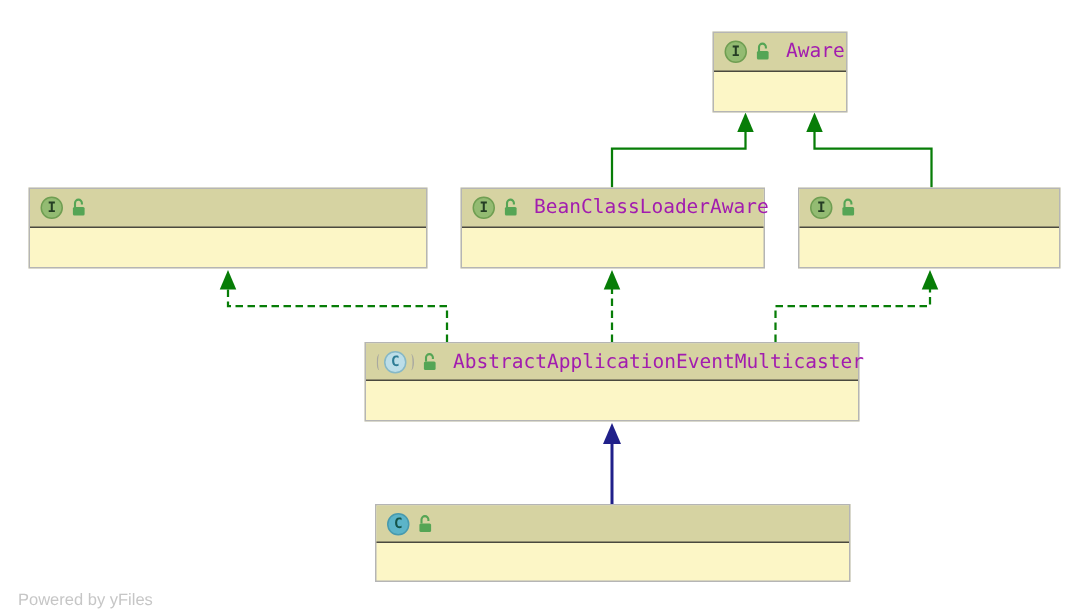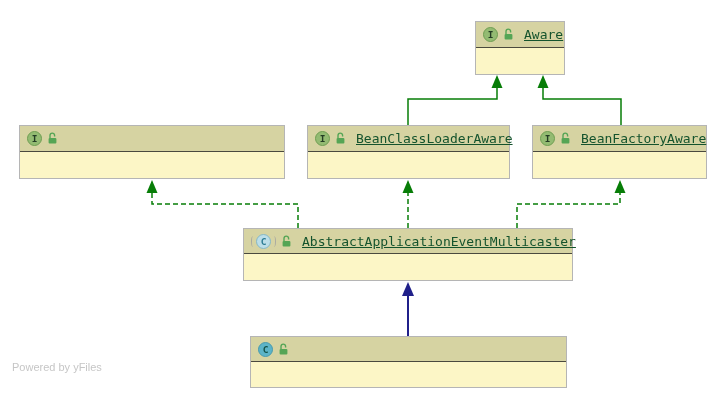--- a/index.html
+++ b/index.html
@@ -13,23 +13,22 @@
     position:absolute; border:1px solid #b5b5b5; background:#fcf6c6;
     box-sizing:border-box;
   }
   .node-header {
     display:flex; align-items:center; background:#d6d3a2;
     border-bottom:1px solid #4a493e; padding:0 7px; box-sizing:border-box;
   }
   .h27 .node-header { height:26px; }
   .h26 .node-header { height:25px; }
   .node-title {
-    font-size:13px; color:#14532d; white-space:nowrap; margin-left:10px;
+    font-size:13px; color:#a21caf; white-space:nowrap; margin-left:10px;
     letter-spacing:0;
-    text-decoration:underline;
   }
   .type-icon {
     width:15px; height:15px; border-radius:50%; flex:0 0 auto;
     display:flex; align-items:center; justify-content:center;
     font-size:9.5px; font-weight:bold; box-sizing:border-box;
   }
   .type-icon.iface { background:#93bb72; border:1px solid #6f9e52; color:#243d24; }
   .type-icon.cls { background:#5cb4c8; border:1px solid #489aae; color:#14544a; }
   .type-icon.abstract { background:#bcdee8; border:1px solid #86b8c6; color:#2d7c94; }
   .abstract-wrap { display:flex; align-items:center; flex:0 0 auto; }
@@ -40,21 +39,21 @@
 
   
   .n-aware { left:475px; top:21px;  width:90px;  height:54px; }
   .n-aem   { left:19px;  top:125px; width:266px; height:54px; }
   .n-bcla  { left:307px; top:125px; width:203px; height:54px; }
   .n-bfa   { left:532px; top:125px; width:175px; height:54px; }
   .n-aaem  { left:243px; top:228px; width:330px; height:53px; }
   .n-saem  { left:250px; top:336px; width:317px; height:52px; }
 
   .watermark {
-    position:absolute; left:12px; top:361px; font-size:11px;
+    position:absolute; left:12px; top:394px; font-size:11px;
     font-family:"Liberation Sans", sans-serif; color:#c6c6c6;
   }
 </style>
 </head>
 <body>
 
 <div class="canvas">
 
   <svg class="edges" viewBox="0 0 728 406">
 
@@ -124,21 +123,20 @@
     <div class="node-body"></div>
   </div>
 
   <div class="node h27 n-bfa">
     <div class="node-header">
       <span class="type-icon iface">I</span>
       <svg class="lock-icon" width="11" height="13" viewBox="0 0 11 13">
         <path d="M3 6 V3.4 a2.3 2.3 0 0 1 4.6 0 V4.4" fill="none" stroke-width="1.4" stroke="#55a555"></path>
         <rect x="1.6" y="6" width="7.8" height="5.6" rx="1" fill="#55a555"></rect>
       </svg>
-      <span class="node-title">BeanFactoryAware</span>
     </div>
     <div class="node-body"></div>
   </div>
 
   <div class="node h26 n-aaem">
     <div class="node-header">
       <span class="abstract-wrap">
         <span class="paren left"></span>
         <span class="type-icon abstract">C</span>
         <span class="paren right"></span>

